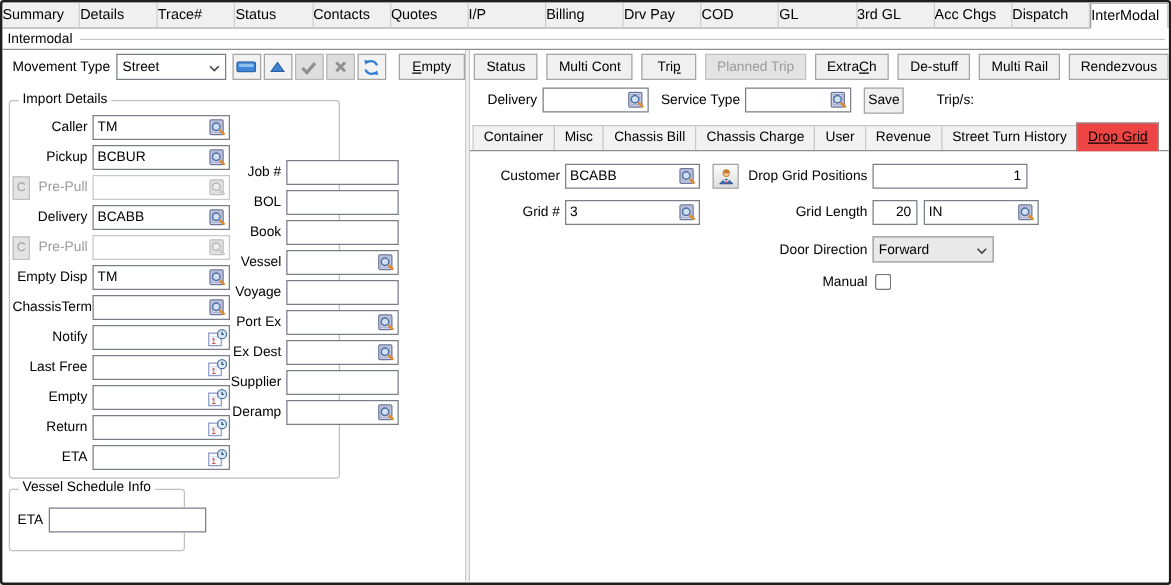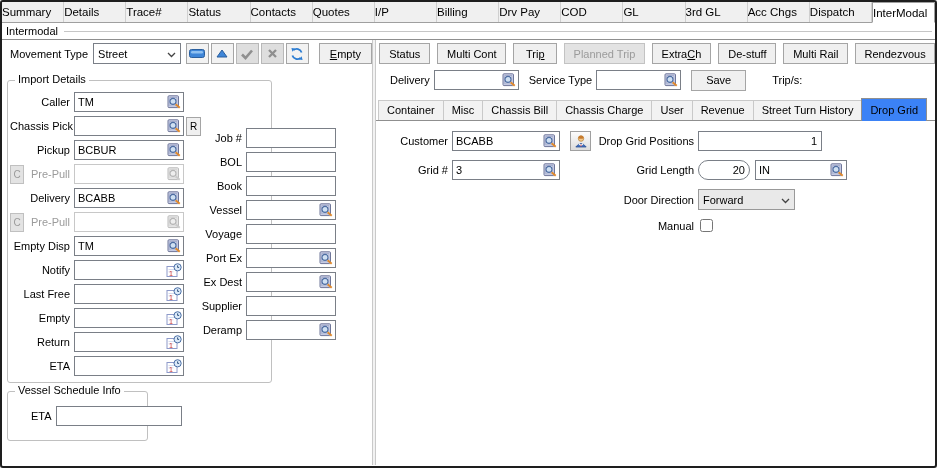--- a/index.html
+++ b/index.html
@@ -86,34 +86,34 @@
   .col2 .flabel{ width:44px; }
   .flabel.dis{ color:#9b9b9b; }
   .col1 .lfield, .col1 input.plain{ width:110px; }
   .col2 .lfield, .col2 input.plain{ width:90px; }
   .minibtn{
     height:19px; background:#f0f0f0; border:1px solid #a5a5a5; font-family:inherit;
     font-size:10px; padding:0; display:inline-flex; align-items:center; justify-content:center;
   }
   .minibtn.pre{ width:14px; margin-right:2px; color:#9b9b9b; background:#e3e3e3; border-color:#c0c0c0; }
   .minibtn.suf{ width:15px; margin-left:2px; }
-  #vessel-box{ margin:8px 0 0 5px; width:141px; height:50px; padding:14px 0 0 23px; }
+  #vessel-box{ margin:8px 0 0 5px; width:141px; height:50px; padding:14px 0 0 6px; }
   .vrow{ display:flex; align-items:center; }
   .vrow .flabel{ width:26px; }
   .vrow input.plain{ width:126px; }
   
   .tabstrip{ margin-top:5px; display:flex; align-items:flex-end; border-bottom:1px solid #8f8f8f; padding-left:2px; height:23px; }
   .dtab{
     height:20px; line-height:19px; padding:0 8px; background:#f2f2f2;
     border:1px solid #c9c9c9; border-bottom:none; white-space:nowrap; cursor:default;
   }
   .dtab + .dtab{ margin-left:-1px; }
   .dtab.active{
-    height:23px; line-height:22px; background:#3b82f6; border-color:#8f8f8f;
-    margin-bottom:-1px; position:relative; z-index:2;
+    height:23px; line-height:22px; background:#ef4444; border-color:#8f8f8f;
+    margin-bottom:-1px; position:relative; z-index:2;text-decoration:underline;
   }
   
   .dropgrid{
     padding:10px 0 0 6px; display:grid;
     grid-template-columns:70px 112px 30px 104px auto;
     row-gap:9px; align-items:center;
   }
   .dg-label{ text-align:right; padding-right:4px; white-space:nowrap; }
   .dg-field{ display:flex; align-items:center; gap:5px; }
   .person-btn{
@@ -226,35 +226,20 @@
                     <svg width="15" height="14" viewBox="0 0 15 14">
                       <rect x="1" y="0.8" width="10.5" height="11.8" rx="1" fill="#cdd3ea" stroke="#6f7699"></rect>
                       <rect x="2.8" y="2.6" width="7" height="8.2" fill="#eef0f8" stroke="#9ba3c6" stroke-width="0.8"></rect>
                       <circle cx="6" cy="6.4" r="3" fill="#cfe0f2" stroke="#4f6ea3" stroke-width="1.1"></circle>
                       <line x1="8.6" y1="9.2" x2="12.7" y2="12.7" stroke="#e08a2e" stroke-width="2"></line>
                     </svg>
                   </span>
                 </div>
               </div>
               <div class="frow">
-                <span class="flabel">Chassis Pick</span>
-                <div class="lfield">
-                  <input type="text" value="" style="">
-                  <span class="fic">
-                    <svg width="15" height="14" viewBox="0 0 15 14">
-                      <rect x="1" y="0.8" width="10.5" height="11.8" rx="1" fill="#cdd3ea" stroke="#6f7699"></rect>
-                      <rect x="2.8" y="2.6" width="7" height="8.2" fill="#eef0f8" stroke="#9ba3c6" stroke-width="0.8"></rect>
-                      <circle cx="6" cy="6.4" r="3" fill="#cfe0f2" stroke="#4f6ea3" stroke-width="1.1"></circle>
-                      <line x1="8.6" y1="9.2" x2="12.7" y2="12.7" stroke="#e08a2e" stroke-width="2"></line>
-                    </svg>
-                  </span>
-                </div>
-                <button class="minibtn suf">R</button>
-              </div>
-              <div class="frow">
                 <span class="flabel">Pickup</span>
                 <div class="lfield">
                   <input type="text" value="BCBUR" style="">
                   <span class="fic">
                     <svg width="15" height="14" viewBox="0 0 15 14">
                       <rect x="1" y="0.8" width="10.5" height="11.8" rx="1" fill="#cdd3ea" stroke="#6f7699"></rect>
                       <rect x="2.8" y="2.6" width="7" height="8.2" fill="#eef0f8" stroke="#9ba3c6" stroke-width="0.8"></rect>
                       <circle cx="6" cy="6.4" r="3" fill="#cfe0f2" stroke="#4f6ea3" stroke-width="1.1"></circle>
                       <line x1="8.6" y1="9.2" x2="12.7" y2="12.7" stroke="#e08a2e" stroke-width="2"></line>
                     </svg>
@@ -302,20 +287,34 @@
                       <circle cx="6" cy="6.4" r="3" fill="#cfe0f2" stroke="#4f6ea3" stroke-width="1.1"></circle>
                       <line x1="8.6" y1="9.2" x2="12.7" y2="12.7" stroke="#e08a2e" stroke-width="2"></line>
                     </svg>
                   </span>
                 </div>
               </div>
               <div class="frow">
                 <span class="flabel">Empty Disp</span>
                 <div class="lfield">
                   <input type="text" value="TM" style="">
+                  <span class="fic">
+                    <svg width="15" height="14" viewBox="0 0 15 14">
+                      <rect x="1" y="0.8" width="10.5" height="11.8" rx="1" fill="#cdd3ea" stroke="#6f7699"></rect>
+                      <rect x="2.8" y="2.6" width="7" height="8.2" fill="#eef0f8" stroke="#9ba3c6" stroke-width="0.8"></rect>
+                      <circle cx="6" cy="6.4" r="3" fill="#cfe0f2" stroke="#4f6ea3" stroke-width="1.1"></circle>
+                      <line x1="8.6" y1="9.2" x2="12.7" y2="12.7" stroke="#e08a2e" stroke-width="2"></line>
+                    </svg>
+                  </span>
+                </div>
+              </div>
+              <div class="frow">
+                <span class="flabel">ChassisTerm</span>
+                <div class="lfield">
+                  <input type="text" value="" style="">
                   <span class="fic">
                     <svg width="15" height="14" viewBox="0 0 15 14">
                       <rect x="1" y="0.8" width="10.5" height="11.8" rx="1" fill="#cdd3ea" stroke="#6f7699"></rect>
                       <rect x="2.8" y="2.6" width="7" height="8.2" fill="#eef0f8" stroke="#9ba3c6" stroke-width="0.8"></rect>
                       <circle cx="6" cy="6.4" r="3" fill="#cfe0f2" stroke="#4f6ea3" stroke-width="1.1"></circle>
                       <line x1="8.6" y1="9.2" x2="12.7" y2="12.7" stroke="#e08a2e" stroke-width="2"></line>
                     </svg>
                   </span>
                 </div>
               </div>
@@ -551,21 +550,21 @@
           <span class="fic lookup-slot">
               <svg width="15" height="14" viewBox="0 0 15 14">
                 <rect x="1" y="0.8" width="10.5" height="11.8" rx="1" fill="#cdd3ea" stroke="#6f7699"></rect>
                 <rect x="2.8" y="2.6" width="7" height="8.2" fill="#eef0f8" stroke="#9ba3c6" stroke-width="0.8"></rect>
                 <circle cx="6" cy="6.4" r="3" fill="#cfe0f2" stroke="#4f6ea3" stroke-width="1.1"></circle>
                 <line x1="8.6" y1="9.2" x2="12.7" y2="12.7" stroke="#e08a2e" stroke-width="2"></line>
               </svg>
             </span>
         </div>
         <span class="gap"></span>
-        <button class="btn" style="min-width:32px;padding:0 14px">Save</button>
+        <button class="btn" style="min-width:32px;padding:0 2px">Save</button>
         <span class="trips">Trip/s:</span>
       </div>
 
       <div class="tabstrip" id="detail-tabs">
           <div class="dtab">Container</div>
           <div class="dtab">Misc</div>
           <div class="dtab">Chassis Bill</div>
           <div class="dtab">Chassis Charge</div>
           <div class="dtab">User</div>
           <div class="dtab">Revenue</div>
@@ -613,21 +612,21 @@
                   <rect x="1" y="0.8" width="10.5" height="11.8" rx="1" fill="#cdd3ea" stroke="#6f7699"></rect>
                   <rect x="2.8" y="2.6" width="7" height="8.2" fill="#eef0f8" stroke="#9ba3c6" stroke-width="0.8"></rect>
                   <circle cx="6" cy="6.4" r="3" fill="#cfe0f2" stroke="#4f6ea3" stroke-width="1.1"></circle>
                   <line x1="8.6" y1="9.2" x2="12.7" y2="12.7" stroke="#e08a2e" stroke-width="2"></line>
                 </svg>
               </span>
           </div>
         </div>
         <span class="dg-label gc4">Grid Length</span>
         <div class="dg-field gc5">
-          <input class="plain num" style="width: 52px; border-radius: 10px;" type="text" value="20">
+          <input class="plain num" style="width: 36px;" type="text" value="20">
           <div class="lfield" style="width:92px">
             <input type="text" value="IN" style="">
             <span class="fic lookup-slot">
                 <svg width="15" height="14" viewBox="0 0 15 14">
                   <rect x="1" y="0.8" width="10.5" height="11.8" rx="1" fill="#cdd3ea" stroke="#6f7699"></rect>
                   <rect x="2.8" y="2.6" width="7" height="8.2" fill="#eef0f8" stroke="#9ba3c6" stroke-width="0.8"></rect>
                   <circle cx="6" cy="6.4" r="3" fill="#cfe0f2" stroke="#4f6ea3" stroke-width="1.1"></circle>
                   <line x1="8.6" y1="9.2" x2="12.7" y2="12.7" stroke="#e08a2e" stroke-width="2"></line>
                 </svg>
               </span>

